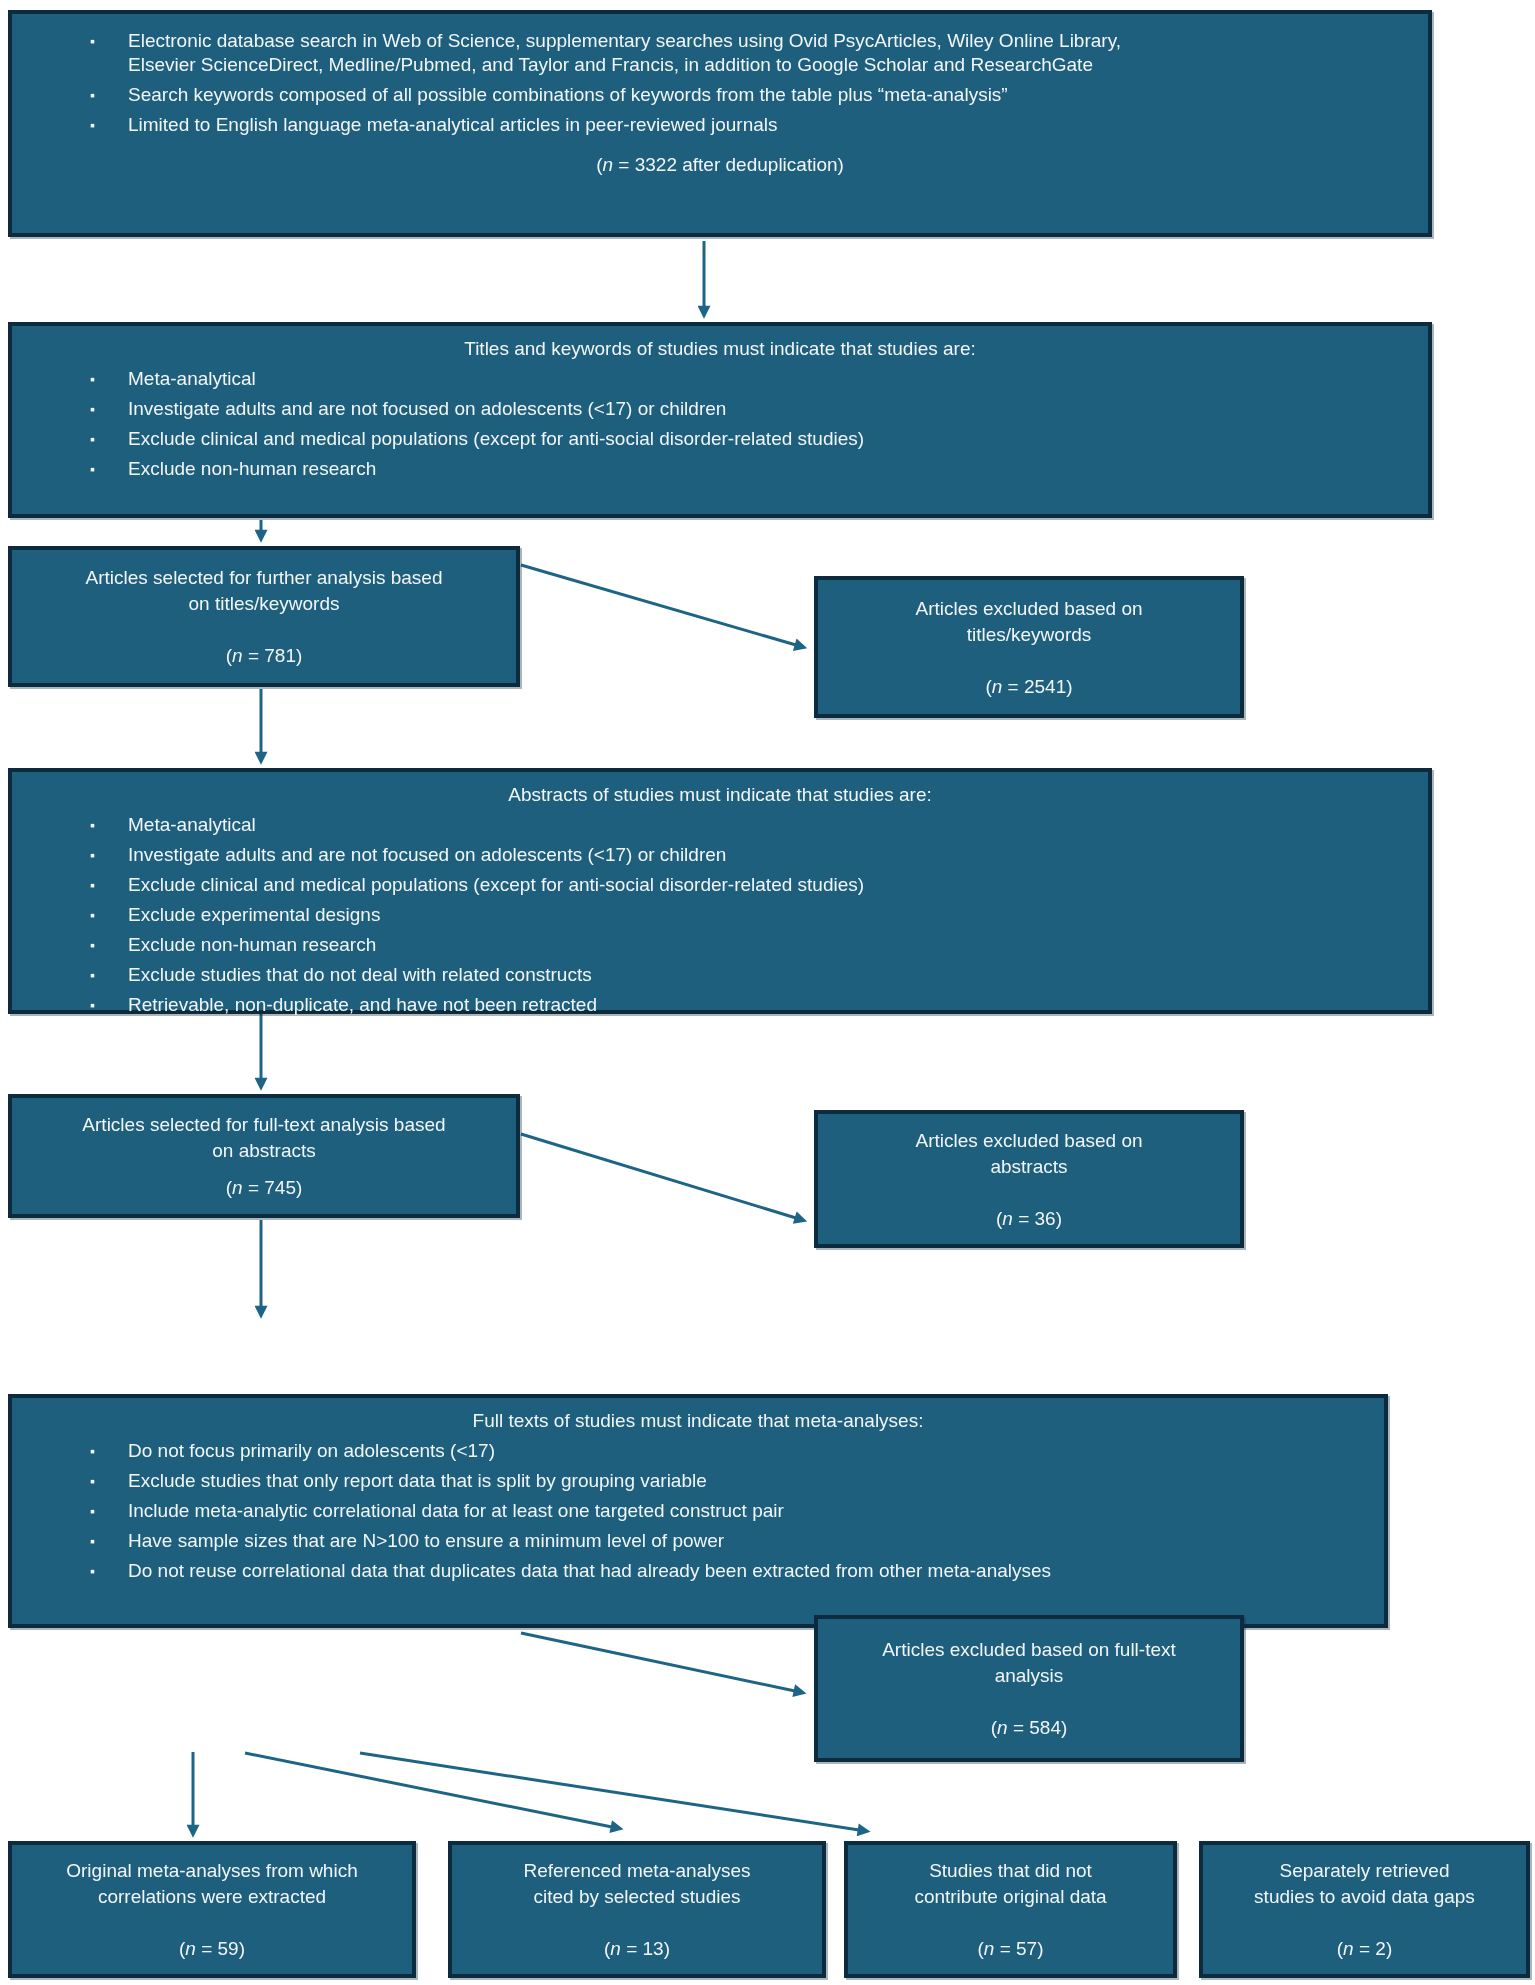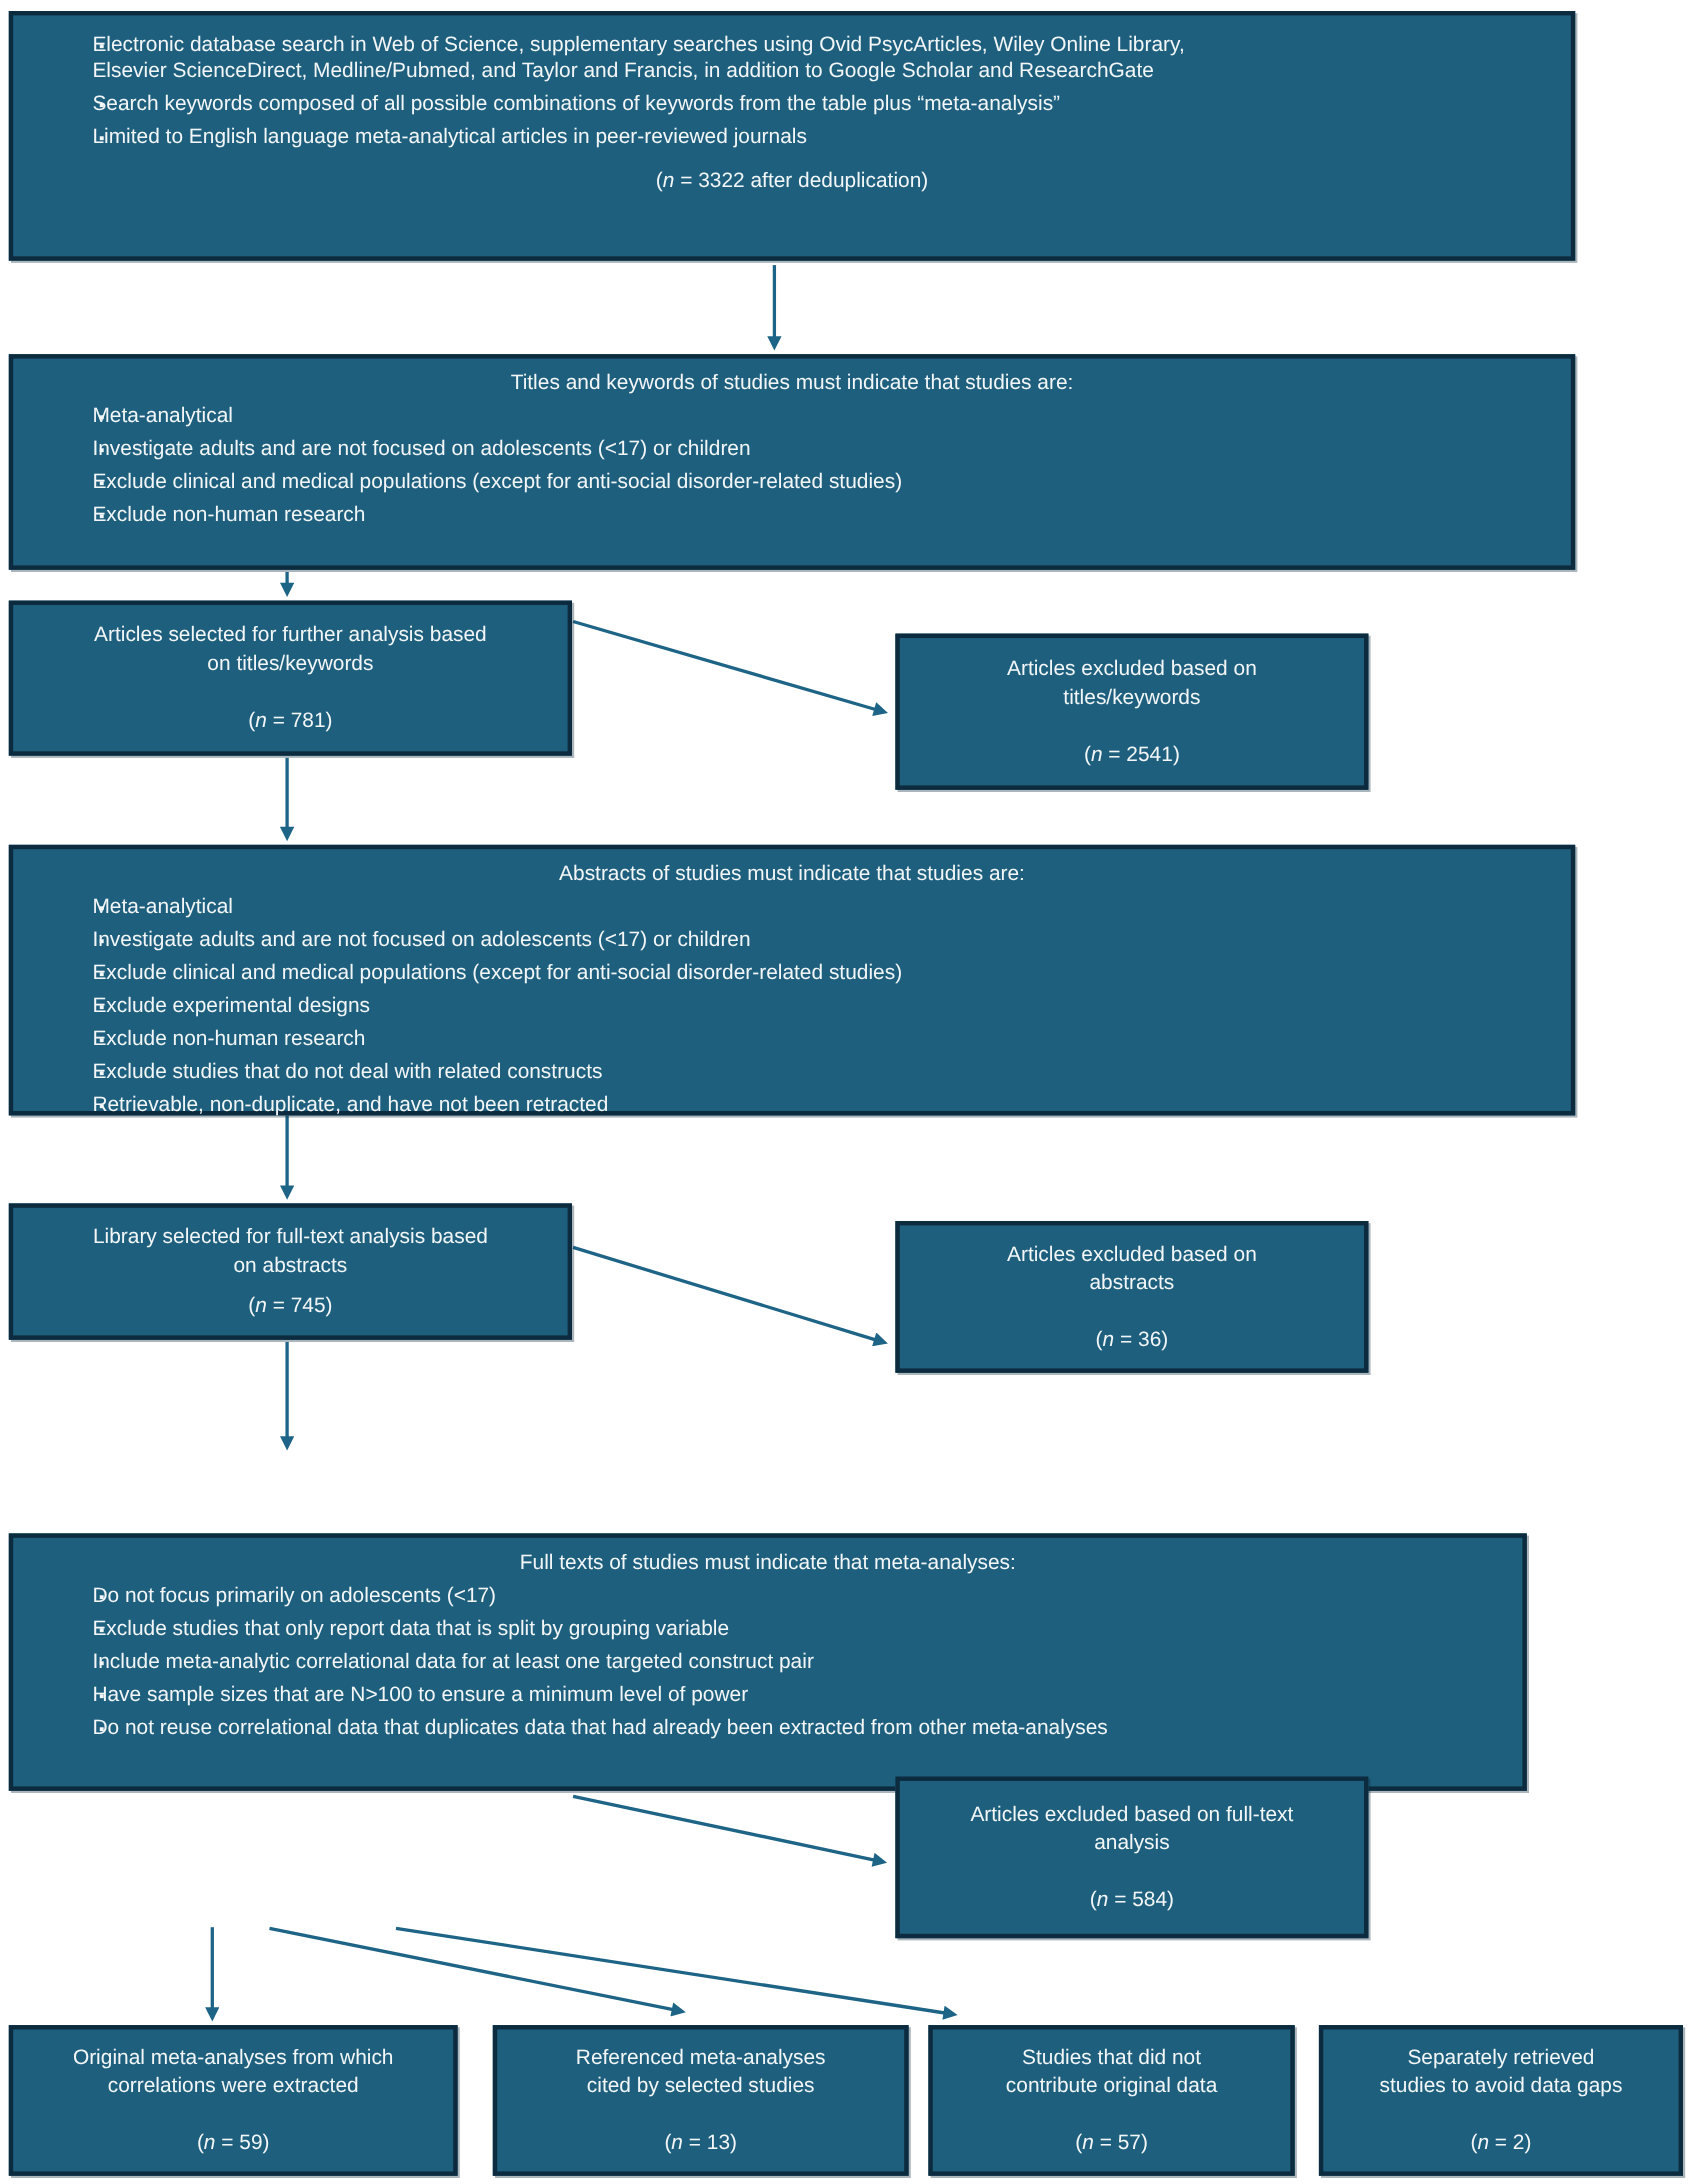--- a/index.html
+++ b/index.html
@@ -18,21 +18,21 @@
   .arrow{stroke:var(--arrow);stroke-width:3;fill:none;}
   .ah{fill:var(--arrow);}
   .box{
     position:absolute;box-sizing:border-box;background:var(--box-fill);
     border:4px solid var(--box-border);z-index:2;font-size:19px;
     box-shadow:2px 2px 0 rgba(13,43,62,0.35);
   }
   .box.big{padding-top:9px;}
   .bhead{text-align:center;line-height:24px;margin:2px 40px 2px;}
   ul.bullets{list-style:none;margin:6px 0 0;padding:0;}
-  ul.bullets li{position:relative;padding-left:72px;padding-right:30px;line-height:24px;margin-bottom:6px;}
+  ul.bullets li{position:relative;padding-left:116px;padding-right:30px;line-height:24px;margin-bottom:6px;}
   ul.bullets li::before{content:"▪";position:absolute;left:78px;top:0;font-size:14px;line-height:24px;}
   .box-search ul.bullets li{max-width:1030px;}
   .count{line-height:24px;}
   .count i{font-style:italic;}
   .center{text-align:center;}
   .box-search .count{margin-top:16px;}
   .box.small{display:flex;flex-direction:column;justify-content:center;align-items:center;text-align:left;padding:8px 14px;}
   .box.small .line{line-height:26px;}
   .box.small .count{margin-top:27px;}
 </style>
@@ -99,21 +99,21 @@
         <li>Investigate adults and are not focused on adolescents (&lt;17) or children</li>
         <li>Exclude clinical and medical populations (except for anti-social disorder-related studies)</li>
         <li>Exclude experimental designs</li>
         <li>Exclude non-human research</li>
         <li>Exclude studies that do not deal with related constructs</li>
         <li>Retrievable, non-duplicate, and have not been retracted</li>
       </ul>
   </div>
 
   <div class="box small" style="left:8px;top:1094px;width:512px;height:124px;">
-    <div class="line">Library selected for full-text analysis based</div>
+    <div class="line">Articles selected for full-text analysis based</div>
     <div class="line">on abstracts</div>
     <div class="count" style="margin-top:12px;"><span>(</span><i>n</i><span> = </span><span>745</span><span>)</span></div>
   </div>
 
   <div class="box small" style="left:814px;top:1110px;width:430px;height:138px;">
     <div class="line">Articles excluded based on</div>
     <div class="line">abstracts</div>
     <div class="count"><span>(</span><i>n</i><span> = </span><span>36</span><span>)</span></div>
   </div>
 

